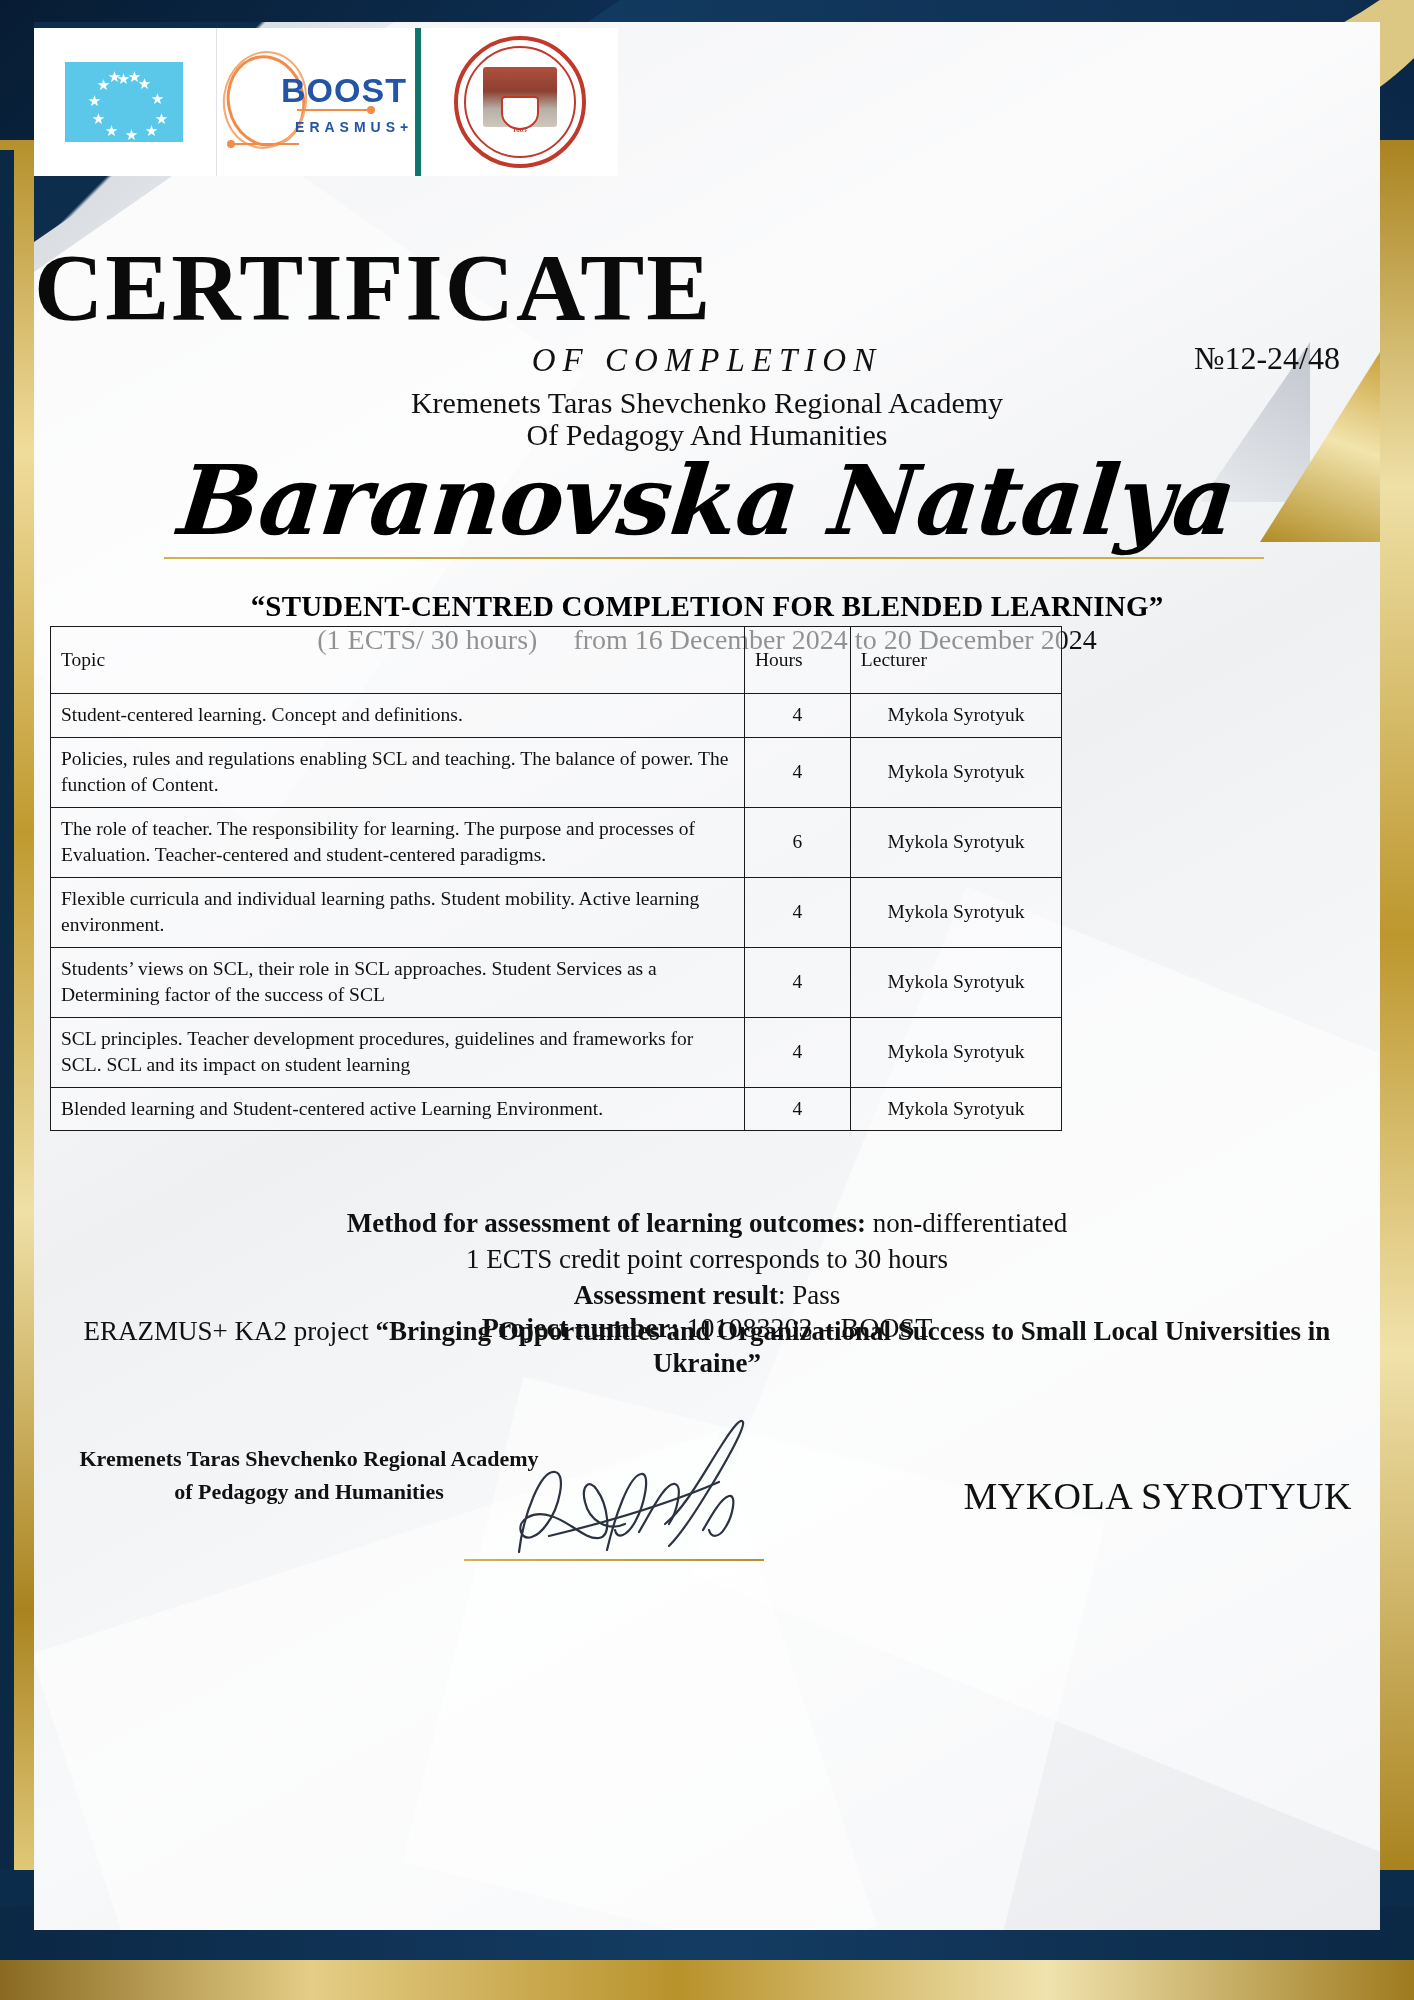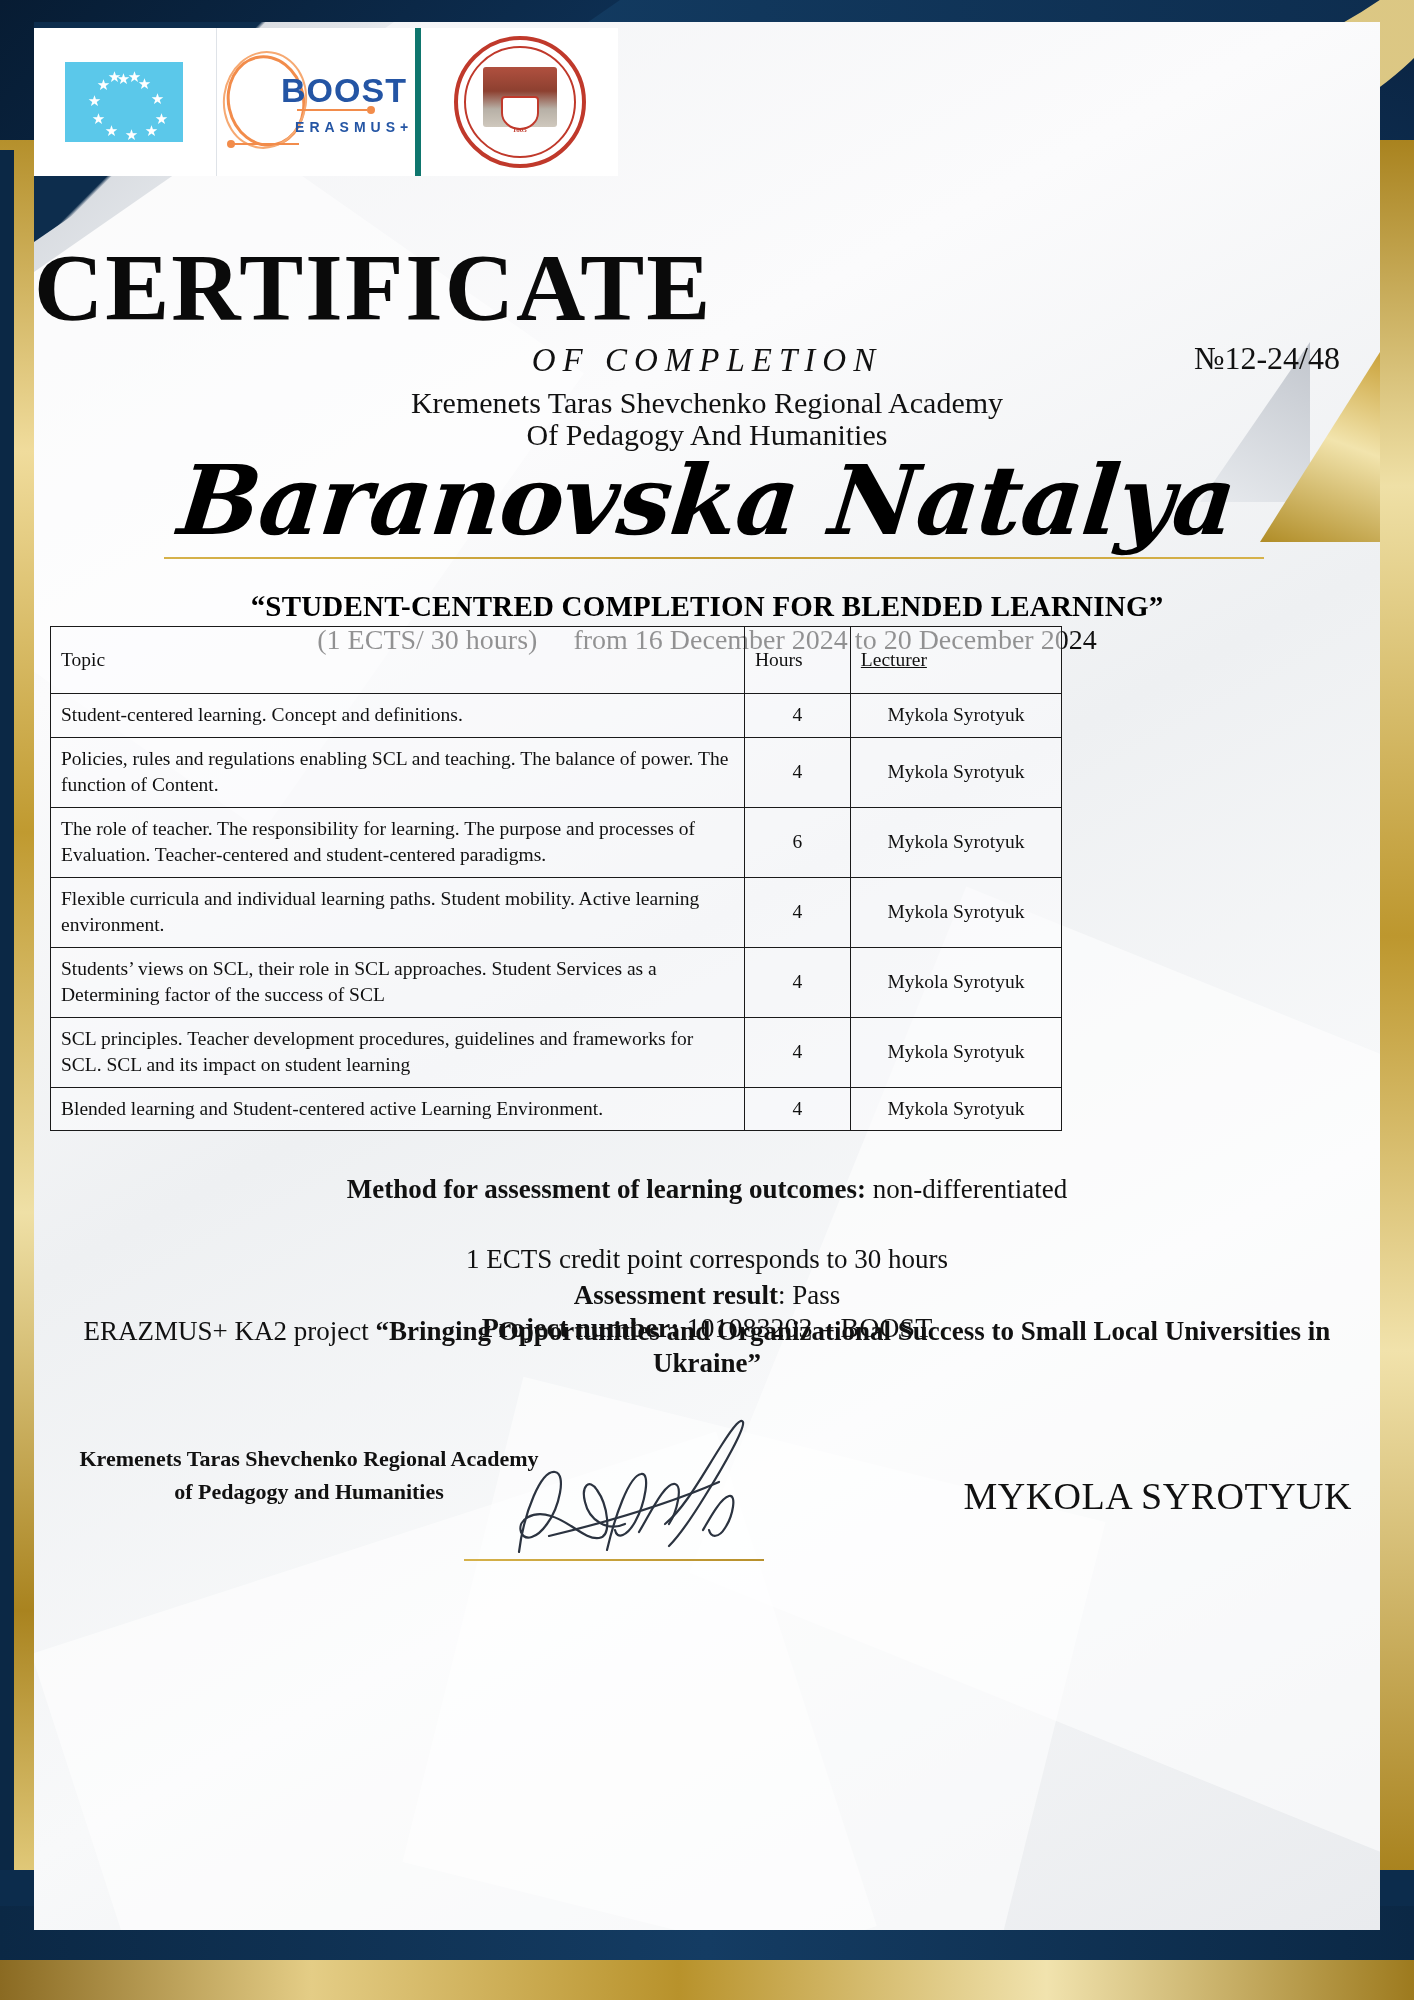--- a/index.html
+++ b/index.html
@@ -194,28 +194,28 @@
   }
   table.schedule th, table.schedule td{
     border:1.4px solid #1a1a1a;
     padding:8px 10px;
     vertical-align:middle;
     background:rgba(252,252,253,.55);
   }
   table.schedule th{font-weight:400;text-align:left;height:50px;}
   th.c-topic{width:720px;padding-left:22px;}
   th.c-hours{width:88px;text-align:left;padding-left:18px;}
-  th.c-lect{width:200px;text-align:left;padding-left:18px;text-decoration:underline;}
+  th.c-lect{width:200px;text-align:left;padding-left:18px;}
   td.t-topic{padding:10px 8px 10px 16px;line-height:1.36;}
   td.t-hours{text-align:center;}
   td.t-lect{text-align:center;}
 
   
   .foot{position:absolute;left:0;right:0;text-align:center;color:#111;}
-  .f1{top:1152px;font-size:27px;}
+  .f1{top:1186px;font-size:27px;}
   .f2{top:1222px;font-size:27px;}
   .f3{top:1258px;font-size:27px;}
   .f4{top:1294px;font-size:27px;line-height:1.18;padding:0 28px;}
   .f5{top:1290px;font-size:28px;}
   .b{font-weight:700;}
 
   
   .sig-left{
     position:absolute;left:40px;top:1420px;width:470px;text-align:center;
     font-size:22px;font-weight:700;color:#111;line-height:1.5;

